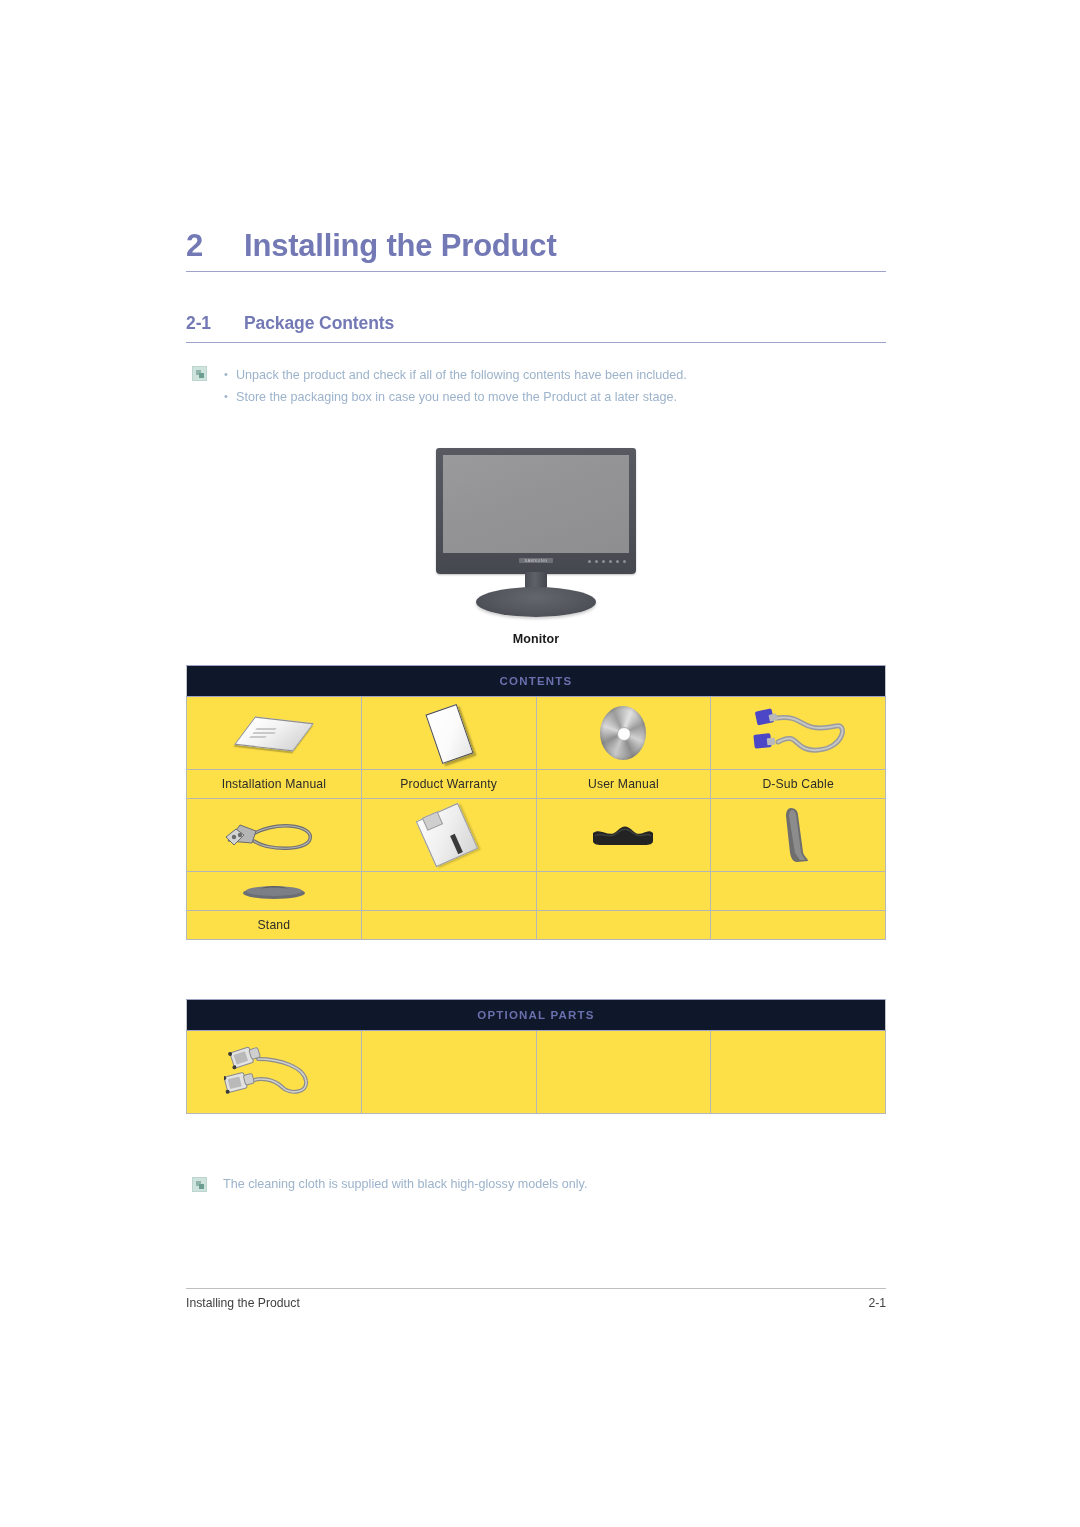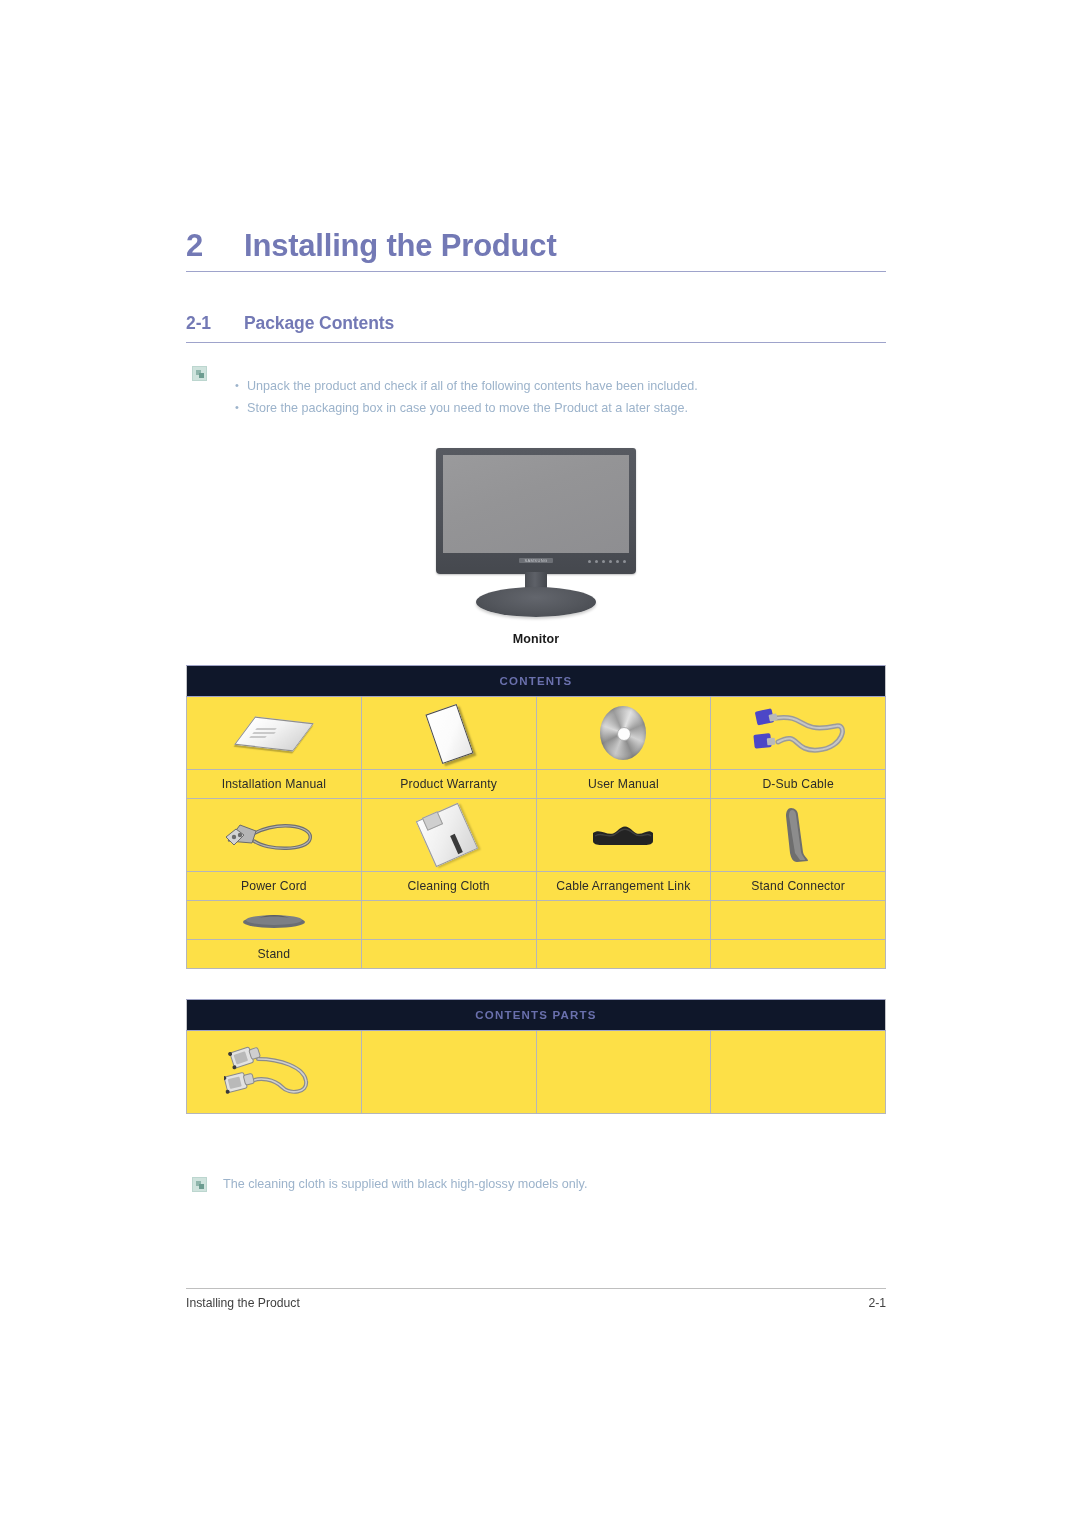--- a/index.html
+++ b/index.html
@@ -103,21 +103,21 @@
     box-sizing: border-box;
   }
   .note-icon i {
     position: absolute;
     display: block;
     background: #8fb5ab;
   }
   .note-icon i.a { left: 3px; top: 3px; width: 5px; height: 5px; }
   .note-icon i.b { left: 6px; top: 6px; width: 5px; height: 5px; background:#6d9c90; }
   .note-list {
-    margin: 12px;
+    margin: 1px;
     padding: 0;
     list-style: none;
     color: #9cb3cb;
     font-size: 12.6px;
     line-height: 21px;
   }
   .note-list li {
     position: relative;
     padding-left: 43px;
     margin-bottom: 1px;
@@ -554,26 +554,20 @@
               <span class="art art-conn">
                 <svg width="34" height="58" viewBox="0 0 34 58">
                   <path d="M10 2 C14 2, 17 5, 17 9 L22 46 C23 51, 27 52, 27 55 L16 56 C12 56, 10 52, 9 47 L5 10 C5 5, 7 2, 10 2 Z" fill="#6e6e6e"></path>
                   <path d="M11 4 C13 4, 15 6, 15 9 L20 46 C21 50, 24 52, 24 54 L19 54 L14 47 L8 10 C8 6, 9 4, 11 4 Z" fill="#8c8c8c"></path>
                 </svg>
               </span>
             </span>
           </td>
         </tr>
 
-        <tr>
-          <td class="label-cell">Power Cord</td>
-          <td class="label-cell">Cleaning Cloth</td>
-          <td class="label-cell">Cable Arrangement Link</td>
-          <td class="label-cell">Stand Connector</td>
-        </tr>
 
         <tr>
           <td class="icon-cell" style="height:38px">
             <span class="icon-box" style="height:38px">
               <span class="art art-stand">
                 <svg width="66" height="18" viewBox="0 0 66 18">
                   <ellipse cx="33" cy="11" rx="31" ry="6" fill="#6a6d73"></ellipse>
                   <ellipse cx="33" cy="9" rx="28" ry="5" fill="#7c7f85"></ellipse>
                   <path d="M18 7 C26 3, 40 3, 48 7 C40 5, 26 5, 18 7 Z" fill="#5b5e64"></path>
                 </svg>
@@ -590,21 +584,21 @@
           <td class="label-cell"></td>
           <td class="label-cell"></td>
           <td class="label-cell"></td>
         </tr>
       </tbody>
     </table>
 
     <table class="pkg-table optional">
       <thead>
         <tr>
-          <th class="band" colspan="4">CONTENTS PARTS</th>
+          <th class="band" colspan="4">OPTIONAL PARTS</th>
         </tr>
       </thead>
       <tbody>
         <tr>
           <td class="icon-cell" style="height:82px">
             <span class="icon-box" style="height:82px">
               <span class="art art-dvi">
                 <svg width="100" height="62" viewBox="0 0 100 62">
                   <path d="M34 18 C56 18, 80 26, 82 40 C84 52, 66 54, 58 46 C50 38, 36 36, 28 40" fill="none" stroke="#8c8c8c" stroke-width="4" stroke-linecap="round"></path>
                   <path d="M34 18 C56 18, 80 26, 82 40 C84 52, 66 54, 58 46 C50 38, 36 36, 28 40" fill="none" stroke="#d0d0d0" stroke-width="1.6" stroke-linecap="round"></path>

